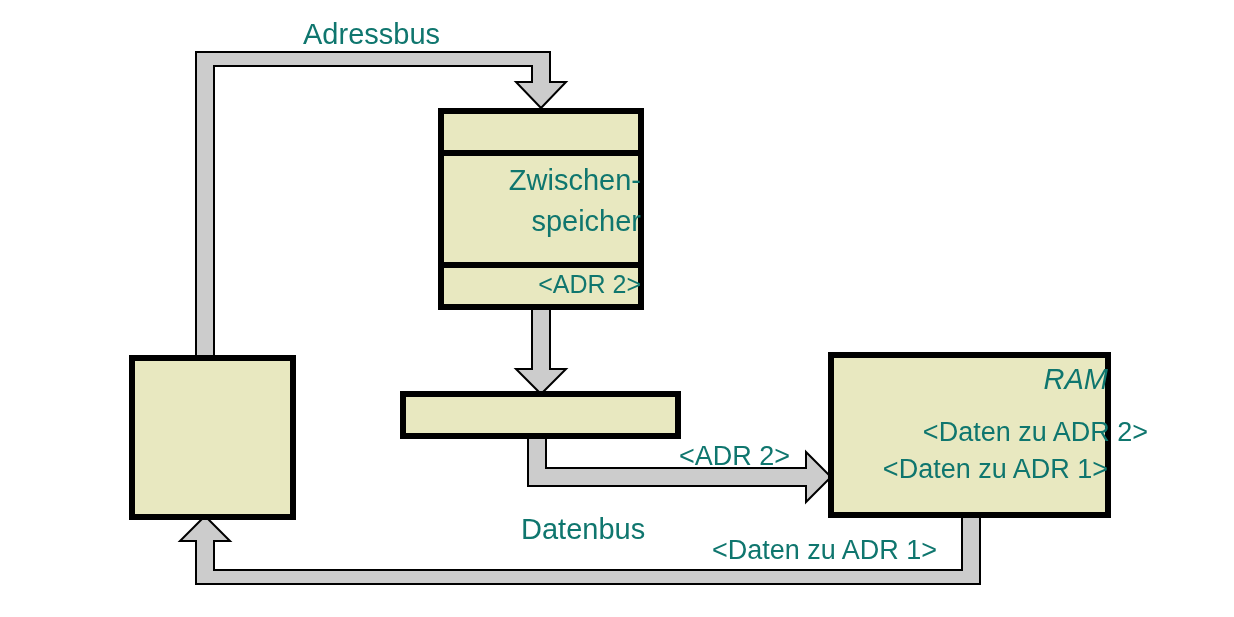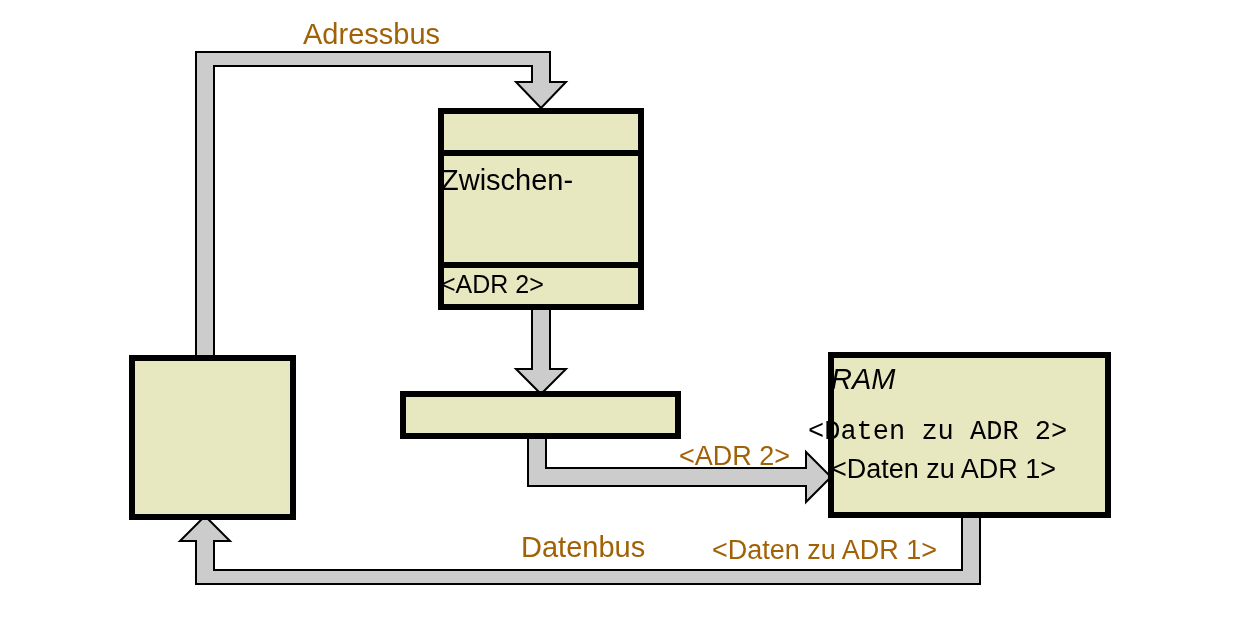--- a/index.html
+++ b/index.html
@@ -17,29 +17,29 @@
     background: #ffffff;
     overflow: hidden;
   }
   #stage svg {
     position: absolute;
     left: 0;
     top: 0;
   }
   .box-label {
     position: absolute;
-    text-align: left;
-    color: #000000;
+    text-align: right;
+    color: #0f766e;
     white-space: pre;
     line-height: 1.06;
     pointer-events: none;
   }
   .free-label {
     position: absolute;
-    color: #a16207;
+    color: #0f766e;
     white-space: pre;
   }
   .t28 { font-size: 29px; }
   .t26 { font-size: 27px; }
   .t24 { font-size: 25px; }
 </style>
 </head>
 <body>
 
 <div id="stage">
@@ -118,29 +118,30 @@
       <rect x="831" y="355" width="277" height="160" fill="#e8e8c0" stroke="#000000" stroke-width="6"></rect>
     </g>
 
   </svg>
 
   <div class="free-label t28" style="left:303px; top:18px;">Adressbus</div>
 
 
   <div class="box-label t28" style="left:441px; top:165px; width:200px;">Zwischen-</div>
 
+  <div class="box-label t28" style="left:441px; top:206px; width:200px;">speicher</div>
 
   <div class="box-label t24" style="left:441px; top:271px; width:200px;">&lt;ADR 2&gt;</div>
 
 
   <div class="box-label t28" style="left:831px; top:364px; width:277px;font-style:italic;">RAM</div>
 
-  <div class="box-label t26" style="left:808px; top:418px; width:277px;font-family:Liberation Mono, monospace;">&lt;Daten zu ADR 2&gt;</div>
+  <div class="box-label t26" style="left:871px; top:418px; width:277px;">&lt;Daten zu ADR 2&gt;</div>
 
   <div class="box-label t26" style="left:831px; top:455px; width:277px;">&lt;Daten zu ADR 1&gt;</div>
 
   <div class="free-label t26" style="left:679px; top:441px;">&lt;ADR 2&gt;</div>
 
-  <div class="free-label t28" style="left:521px; top:531px;">Datenbus</div>
+  <div class="free-label t28" style="left:521px; top:513px;">Datenbus</div>
 
   <div class="free-label t26" style="left:712px; top:535px;">&lt;Daten zu ADR 1&gt;</div>
 
 </div>
 
 </body></html>

